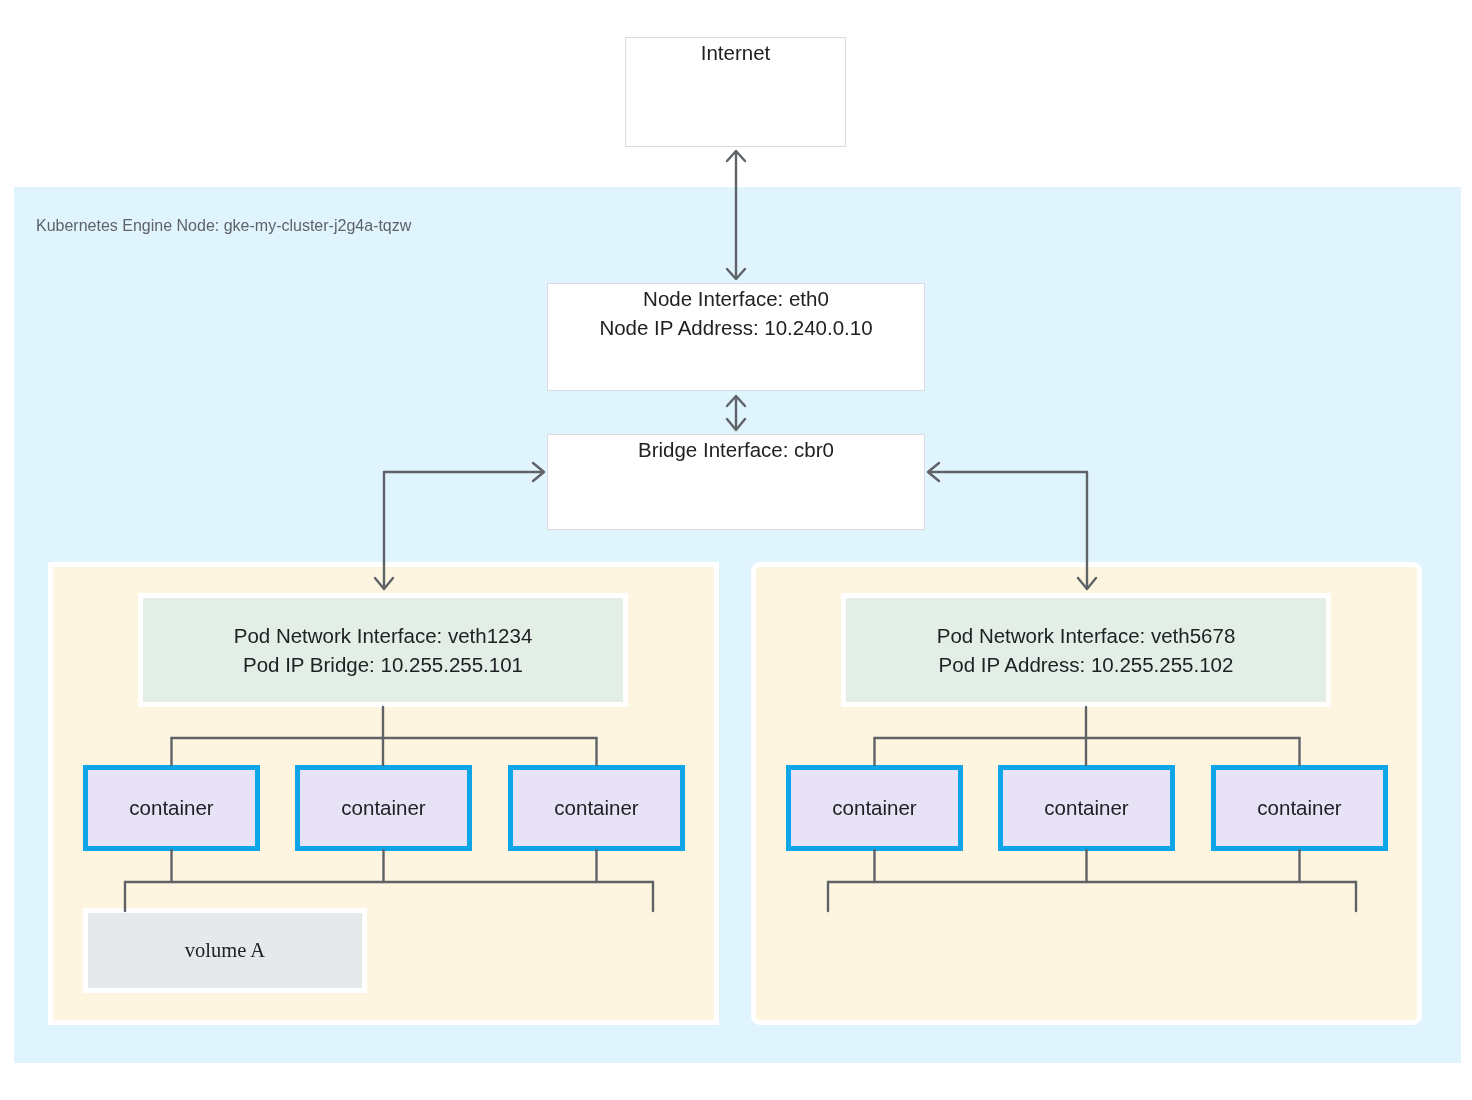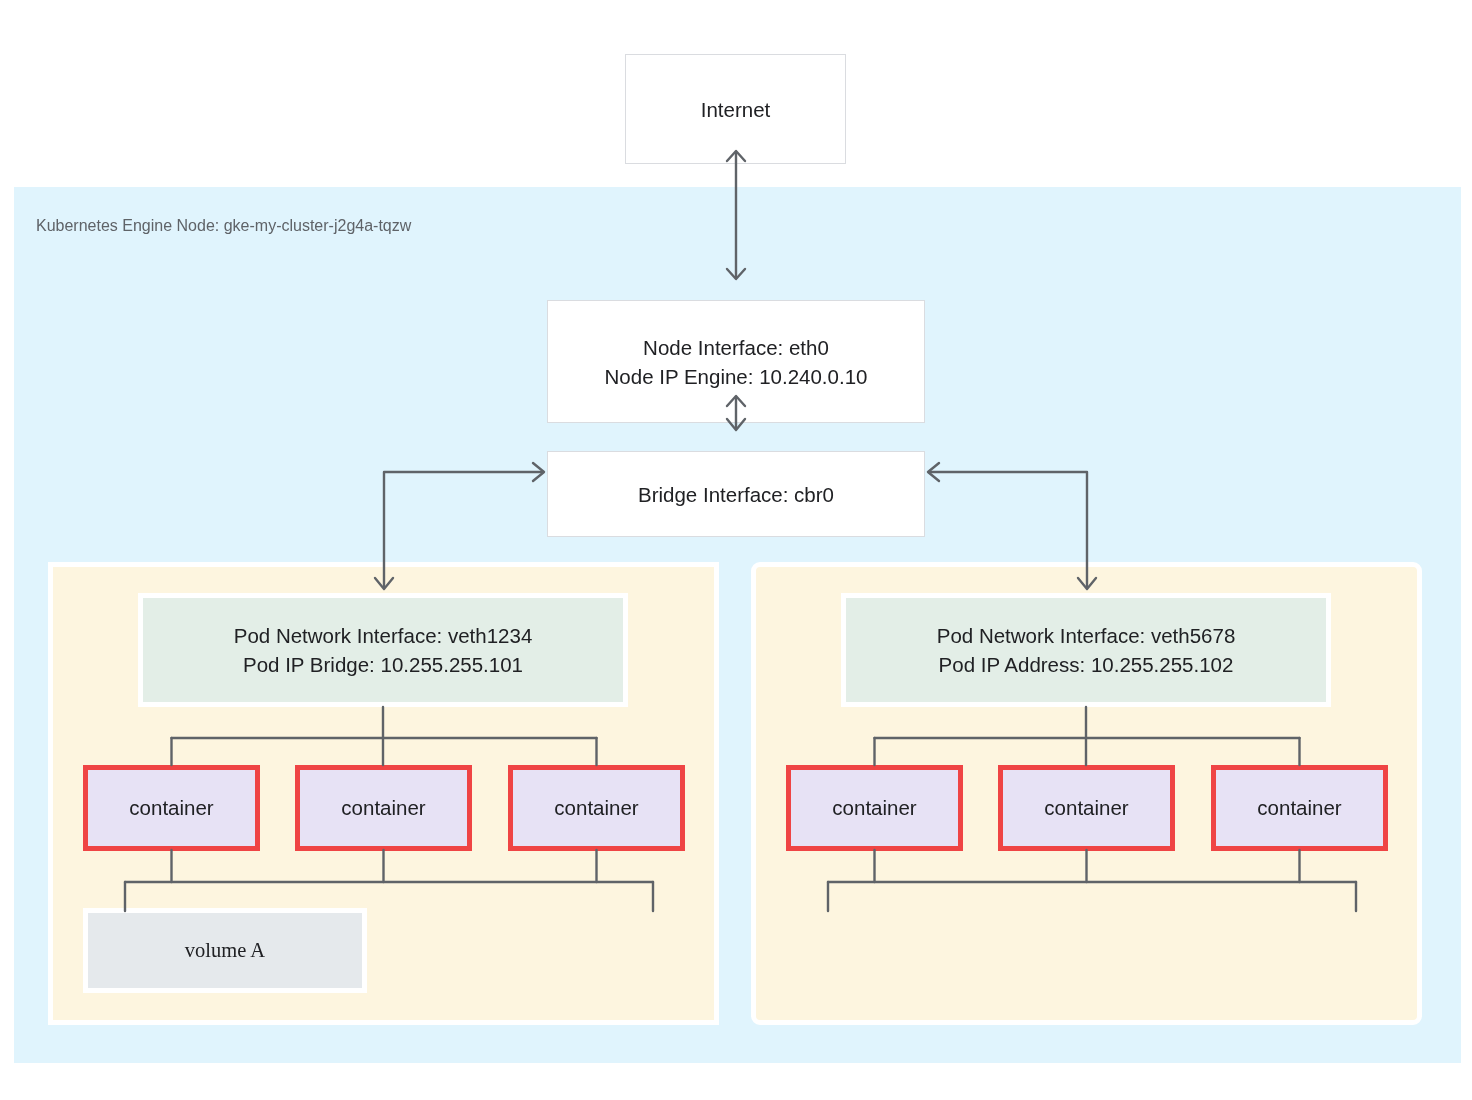--- a/index.html
+++ b/index.html
@@ -13,29 +13,27 @@
     overflow: hidden;
   }
   .white-box {
     position: absolute;
     background: #ffffff;
     border: 1.5px solid #DADCE0;
     box-sizing: border-box;
     display: flex;
     flex-direction: column;
     align-items: center;
-    justify-content: center;
     text-align: center;
     font-size: 20.5px;
     line-height: 29px;
-    margin-top: 17px;
   }
   .internet-box { left: 625px; top: 37px; width: 221px; height: 110px; }
-  .node-box     { left: 547px; top: 283px; width: 378px; height: 123px; }
-  .bridge-box   { left: 547px; top: 434px; width: 378px; height: 86px; }
+  .node-box     { left: 547px; top: 283px; width: 378px; height: 108px; }
+  .bridge-box   { left: 547px; top: 434px; width: 378px; height: 96px; }
 
   .cluster {
     position: absolute;
     left: 14px; top: 187px;
     width: 1447px; height: 876px;
     background: #E0F4FD;
   }
   .cluster-title {
     position: absolute;
     left: 22px; top: 30px;
@@ -67,21 +65,21 @@
     justify-content: center;
     text-align: center;
     font-size: 20.5px;
     line-height: 29px;
   }
   .cont {
     position: absolute;
     top: 198px;
     width: 177px; height: 86px;
     background: #E7E2F5;
-    border: 5px solid #ef4444;
+    border: 5px solid #0ea5e9;
     box-sizing: border-box;
     display: flex;
     align-items: center;
     justify-content: center;
     font-size: 20.5px;
   }
   .cont-1 { left: 30px; }
   .cont-2 { left: 242px; }
   .cont-3 { left: 455px; }
 
@@ -122,21 +120,21 @@
   <div class="white-box internet-box">
     <span>Internet</span>
   </div>
 
   <div class="cluster">
     <div class="cluster-title">Kubernetes Engine Node: gke-my-cluster-j2g4a-tqzw</div>
   </div>
 
   <div class="white-box node-box">
     <div>Node Interface: eth0</div>
-    <div>Node IP Engine: 10.240.0.10</div>
+    <div>Node IP Address: 10.240.0.10</div>
   </div>
 
   <div class="white-box bridge-box">
     <span>Bridge Interface: cbr0</span>
   </div>
 
   <div class="pod pod-1">
     <div class="pod-if">
       <div>Pod Network Interface: veth1234</div>
       <div>Pod IP Bridge: 10.255.255.101</div>

